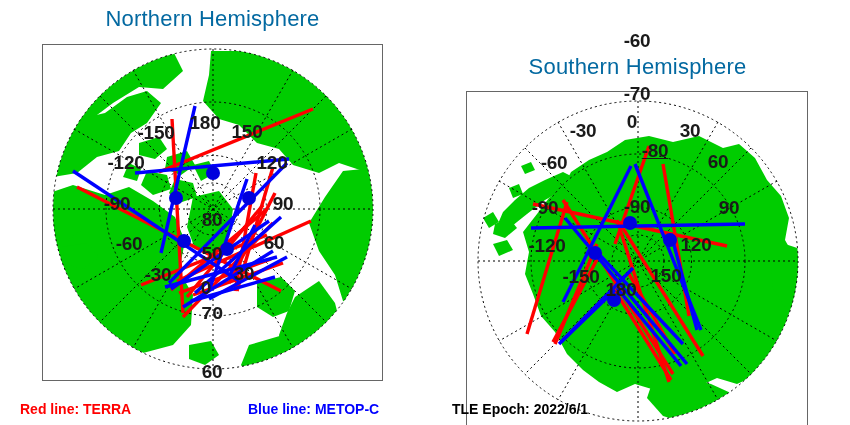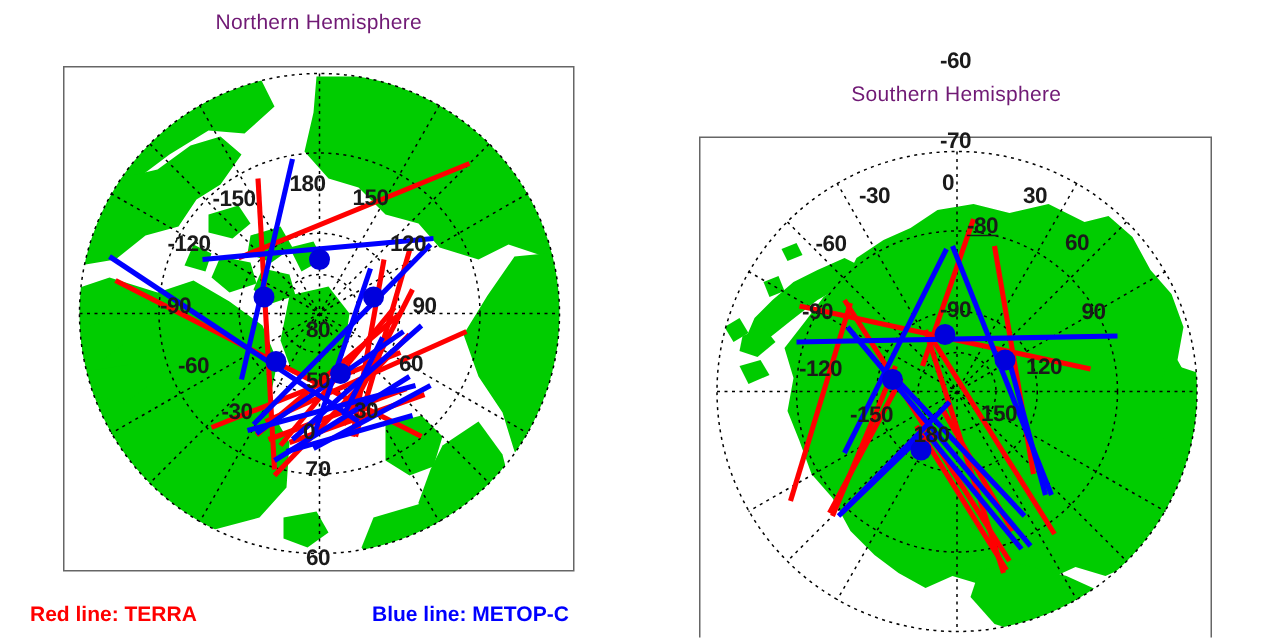--- a/index.html
+++ b/index.html
@@ -29,23 +29,23 @@
   }
   .panel-north { left: 0; }
   .panel-south { left: 425px; margin-top: 48px; }
 
   .panel-title {
     position: absolute;
     top: 6px;
     left: 0;
     width: 425px;
     text-align: center;
-    font-size: 14px;
+    font-size: 22px;
     font-weight: 500;
-    color: #701a75;
+    color: #0369a1;
     letter-spacing: 0.2px;
     font-family: "Liberation Sans", sans-serif;
   }
 
   .plot-box {
     position: absolute;
     border: 1px solid #666666;
     background: #ffffff;
     box-sizing: border-box;
     overflow: hidden;
@@ -58,21 +58,21 @@
   }
 
   .svg-layer {
     position: absolute;
     left: 0; top: 0;
   }
 
   .glabel {
     position: absolute;
     font-family: "Liberation Sans", sans-serif;
-    font-size: 15px;
+    font-size: 19px;
     font-weight: bold;
     color: #1a1a1a;
     white-space: nowrap;
     transform: translate(-50%, -50%);
     letter-spacing: -0.3px;
   }
 
   .footer {
     position: absolute;
     left: 0; top: 390px;
@@ -338,15 +338,16 @@
       <div class="glabel" style="left: 547px; top: 246px;">-120</div>
       <div class="glabel" style="left: 696px; top: 245px;">120</div>
       <div class="glabel" style="left: 581px; top: 277px;">-150</div>
       <div class="glabel" style="left: 666px; top: 276px;">150</div>
       <div class="glabel" style="left: 621px; top: 290px;">180</div>
     </div>
 
   <div class="footer">
     <div class="legend-item legend-red">Red line: TERRA</div>
     <div class="legend-item legend-blue">Blue line: METOP-C</div>
+    <div class="legend-item legend-epoch">TLE Epoch: 2022/6/1</div>
   </div>
 
 </div>
 
 </body></html>

